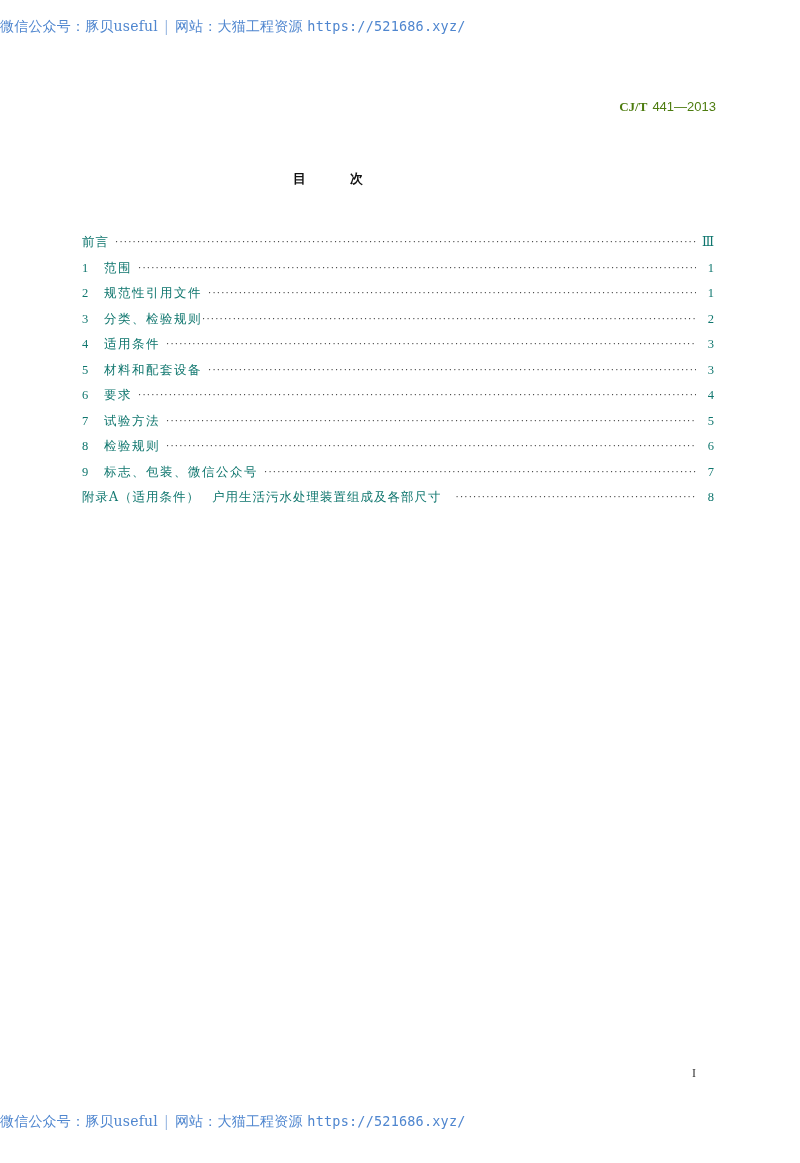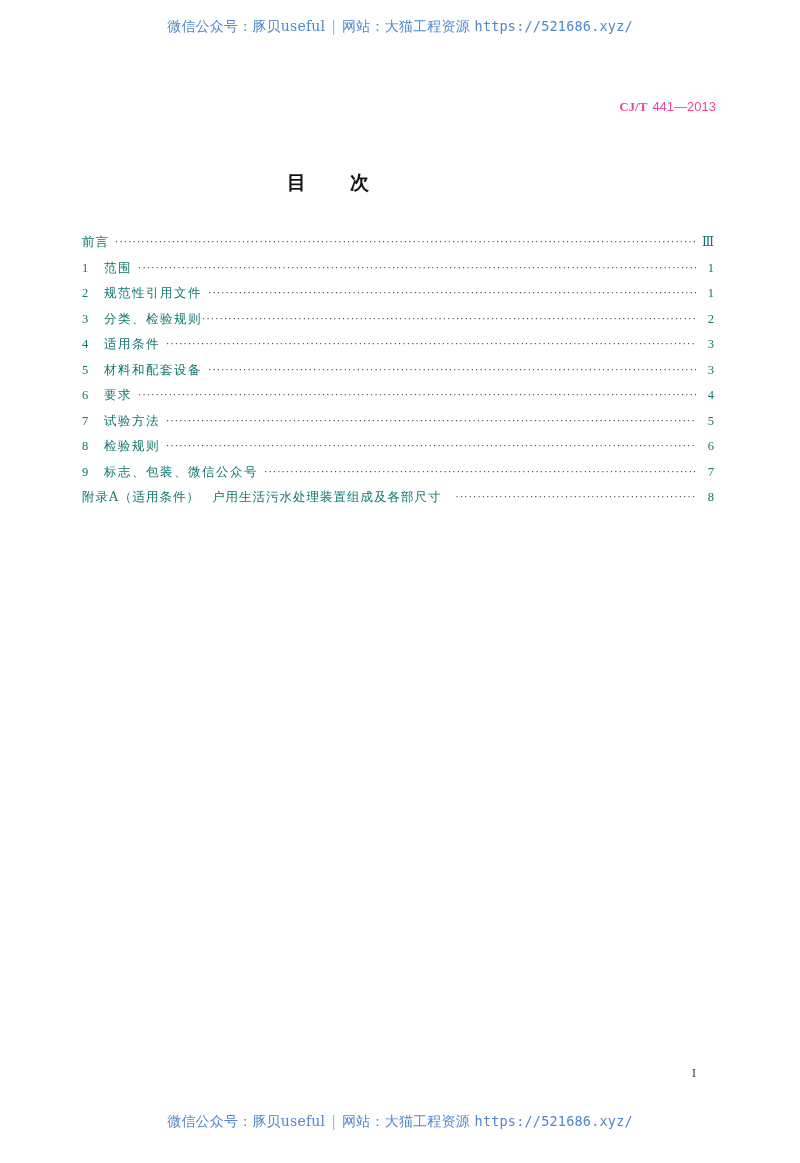--- a/index.html
+++ b/index.html
@@ -12,56 +12,56 @@
       height: 1163px;
       position: relative;
       overflow: hidden;
       font-family: "DejaVu Serif", "Liberation Serif", serif;
       color: #1a1a1a;
     }
     .watermark {
       position: absolute;
       left: 0;
       width: 800px;
-      text-align: center;
+      text-align: left;
       font-family: "DejaVu Serif", "Liberation Serif", serif;
       font-size: 14px;
       color: #4f86cf;
       letter-spacing: 0.2px;
       white-space: nowrap;
     }
     .watermark.top { top: 18px; }
     .watermark.bottom { top: 1113px; }
     .watermark .sep { color: #9bb9e2; margin: 0 6px; }
     .watermark .url { font-family: "DejaVu Sans Mono", "Liberation Mono", monospace; font-size: 13.5px; }
 
     .std-code {
       position: absolute;
       top: 99px;
       right: 84px;
       font-size: 13px;
       font-weight: bold;
       font-family: "Liberation Serif", "DejaVu Serif", serif;
-      color: #ec4899;
+      color: #4d7c0f;
     }
     .std-code .num {
       font-family: "Liberation Sans", "DejaVu Sans", sans-serif;
       font-weight: normal;
       margin-left: 5px;
     }
 
     .toc-title {
       position: absolute;
       top: 170px;
       left: 0;
       width: 656px;
       text-align: center;
       font-family: "DejaVu Sans", "Liberation Sans", sans-serif;
       font-weight: bold;
-      font-size: 19px;
+      font-size: 13px;
       letter-spacing: 44px;
       padding-left: 44px;
       box-sizing: border-box;
       color: #111;
     }
 
     .toc {
       position: absolute;
       top: 234px;
       left: 82px;

